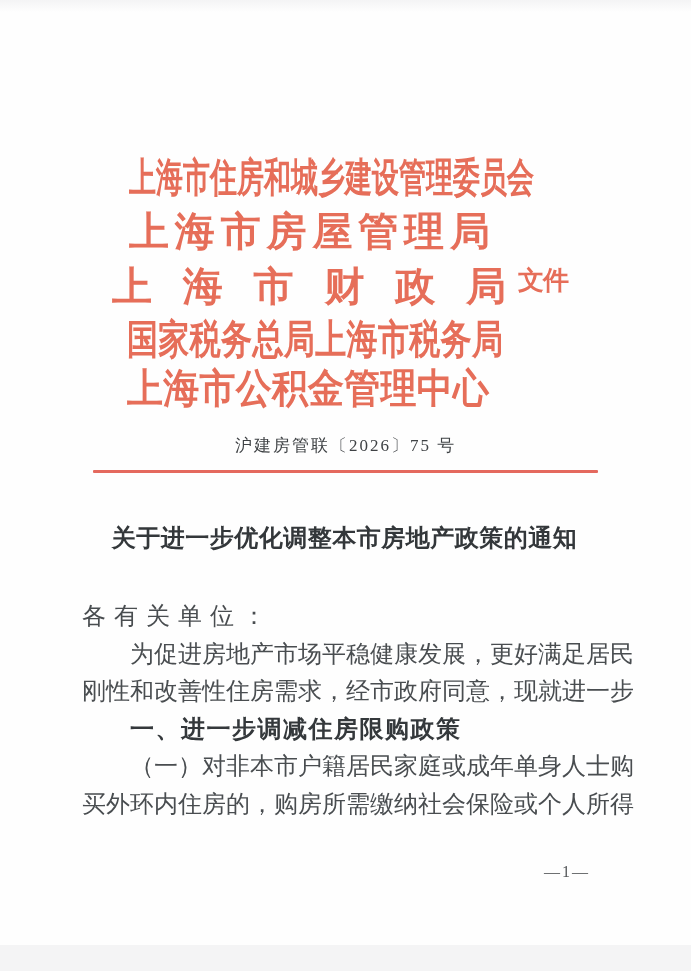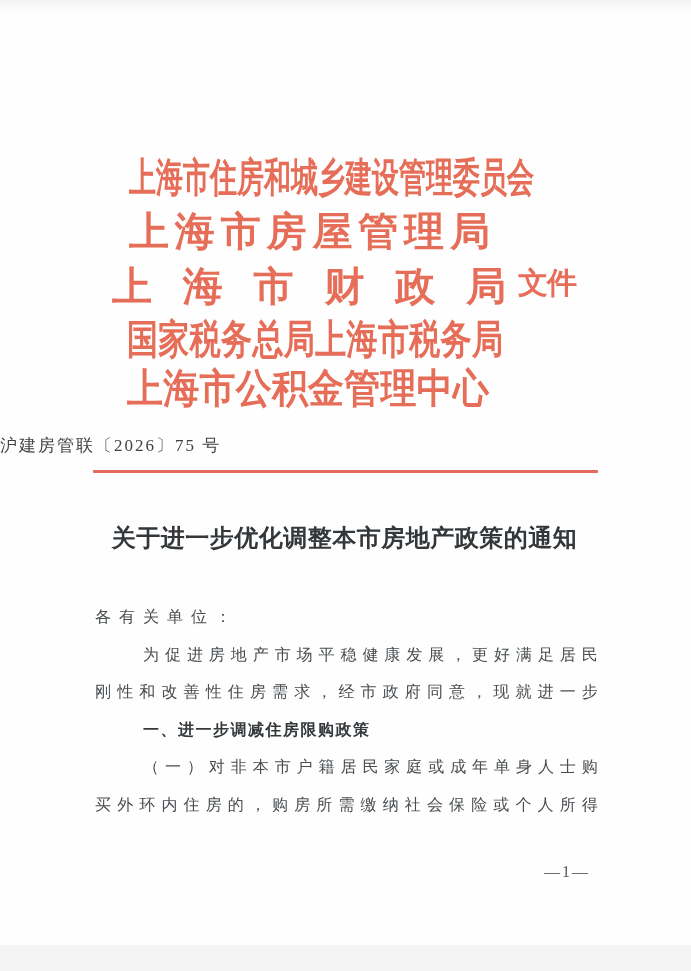--- a/index.html
+++ b/index.html
@@ -29,27 +29,28 @@
     color: var(--header-red, #e66e59);
     font-weight: bold;
     line-height: 1;
     transform-origin: 0 0;
     white-space: nowrap;
   }
   .r1 { left: 129px; top: 158px; width: 389px; font-size: 27px; transform: scale(1, 1.48); }
   .r2 { left: 129px; top: 212px; width: 361px; font-size: 40px; }
   .r3 { left: 112px; top: 267px; font-size: 40px; display: flex; align-items: flex-start; }
   .r3-name { width: 394px; font-size: 40px; }
-  .r3-suffix { font-size: 30px; margin-left: 12px; letter-spacing: -1px; padding-top: 1px; }
+  .r3-suffix { font-size: 26px; margin-left: 12px; letter-spacing: -1px; padding-top: 1px; }
   .r4 { left: 127px; top: 319px; width: 376px; font-size: 31px; transform: scale(1, 1.30); }
   .r5 { left: 127px; top: 368px; width: 362px; font-size: 36px; transform: scale(1, 1.12); }
 
   
   .docnum {
     position: absolute; top: 432px; left: 0; width: 691px;
+    text-align: center;
     font-size: 17px; line-height: 28px;
     letter-spacing: 2px;
     color: #3f4245;
   }
 
   
   .redrule {
     position: absolute; top: 470px; left: 93px;
     width: 505px; height: 3px;
     background: var(--rule-red, #e4695e);
@@ -61,22 +62,22 @@
     position: absolute; top: 521px; left: 0; width: 689px;
     margin: 0;
     text-align: center;
     font-size: 24px; font-weight: bold; line-height: 34px;
     letter-spacing: 0.5px;
     color: #33373a;
   }
 
   
   .doc-body {
-    position: absolute; top: 598px; left: 95px; width: 503px;
-    font-size: 16px;
+    position: absolute; top: 598px; left: 82px; width: 503px;
+    font-size: 24px;
     color: #494d50;
   }
   .bline {
     margin: 0;
     height: 37.5px;
     line-height: 37.5px;
     white-space: nowrap;
   }
   .indent { padding-left: 48px; }
   .salutation { letter-spacing: 8px; }

